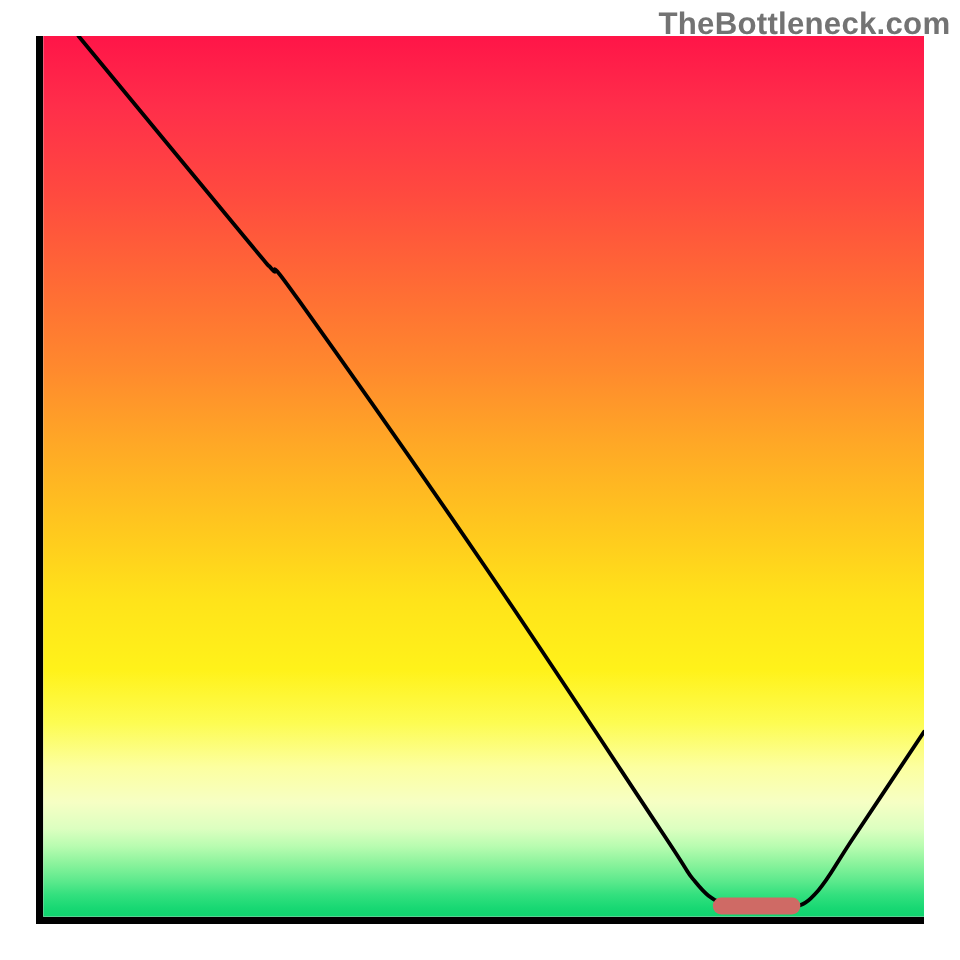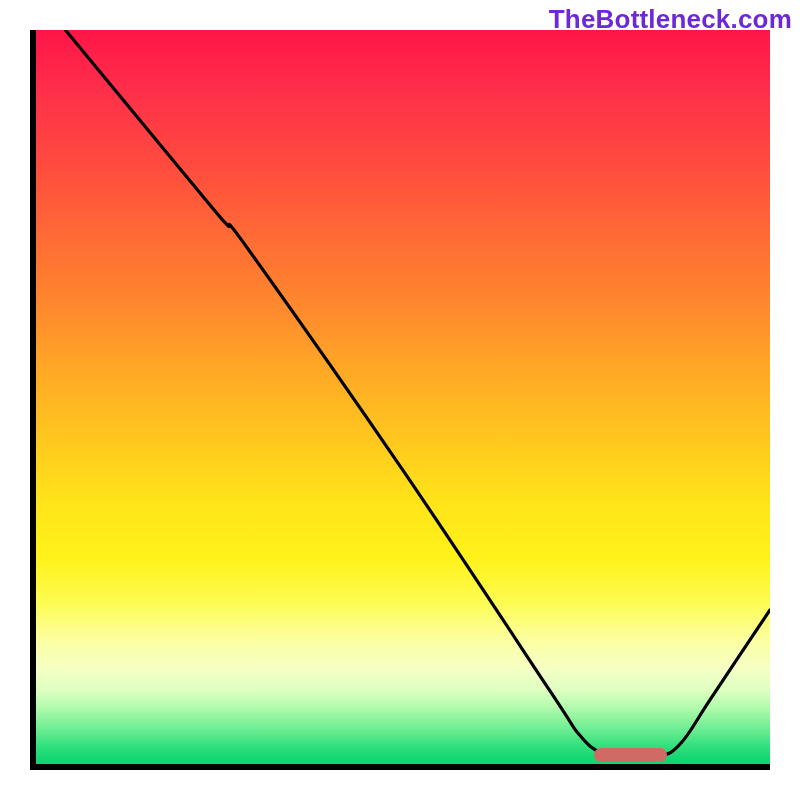--- a/index.html
+++ b/index.html
@@ -14,21 +14,21 @@
     position: relative;
     width: 800px;
     height: 800px;
   }
   .watermark {
     position: absolute;
     top: 4px;
     right: 8px;
     font-size: 26px;
     font-weight: 600;
-    color: #6d28d9;
+    color: #737373;
     letter-spacing: 0.2px;
     z-index: 10;
     font-family: Arial, Helvetica, sans-serif;
   }
   .plot-frame {
     position: absolute;
     left: 30px;
     top: 30px;
     width: 740px;
     height: 740px;

